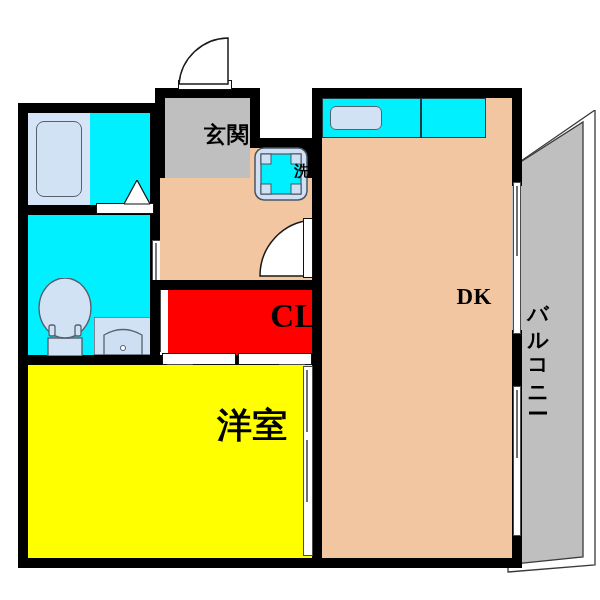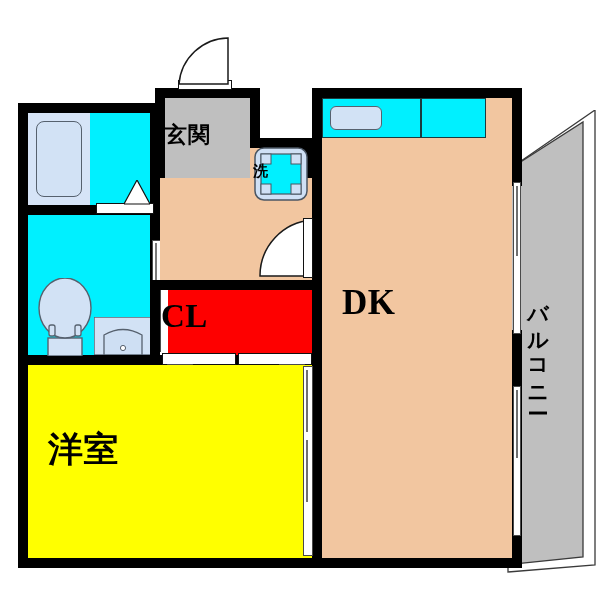--- a/index.html
+++ b/index.html
@@ -37,26 +37,26 @@
   .fixture {
     background: #d2e2f5;
     border: 1.4px solid #56616e;
     box-sizing: border-box;
   }
 
   
   .label {
     color: #000000;
     font-weight: bold;
-    text-align: left;
+    text-align: right;
     line-height: 1.02;
     white-space: nowrap;
     letter-spacing: 0.5px;
   }
-  .label-dk   { font-size: 35px; }
+  .label-dk   { font-size: 23px; }
   .label-jo   { font-size: 35px; }
   .label-cl   { font-size: 33px; }
   .label-gen  { font-size: 22px; letter-spacing: 1px; }
   .label-sen  { font-size: 15px; letter-spacing: 0px; }
   .label-balc {
     font-size: 21px;
     writing-mode: vertical-rl;
     text-orientation: upright;
     letter-spacing: 4px;
     font-weight: bold;
@@ -171,21 +171,21 @@
   <div class="abs fill-white" style="left:162px; top:353px; width:74px; height:12px; border:1px solid #111; box-sizing:border-box;"></div>
   <div class="abs fill-white" style="left:238px; top:353px; width:74px; height:12px; border:1px solid #111; box-sizing:border-box;"></div>
   <svg class="abs" style="left:166px; top:364px;" width="30" height="30">
     <polygon points="0,0 28,0 14,29" fill="#ffffff" stroke="#111" stroke-width="1.3"></polygon>
   </svg>
   <svg class="abs" style="left:278px; top:364px;" width="30" height="30">
     <polygon points="0,0 28,0 14,29" fill="#ffffff" stroke="#111" stroke-width="1.3"></polygon>
   </svg>
 
   <div class="abs fill-yellow" style="left:28px; top:365px; width:284px; height:193px;"></div>
-  <div class="abs label label-jo" style="left:48px; top:408px; width:240px;margin-top:24px;">洋室</div>
+  <div class="abs label label-jo" style="left:48px; top:408px; width:240px;">洋室</div>
 
   <div class="abs slide-rail" style="left:303px; top:366px; width:10px; height:190px;"></div>
   <div class="abs" style="left:306px; top:370px; width:2px; height:62px; background:#6f6f6f;"></div>
   <div class="abs" style="left:306px; top:440px; width:2px; height:62px; background:#6f6f6f;"></div>
 
   <div class="abs fill-peach" style="left:322px; top:98px; width:190px; height:460px;"></div>
   <div class="abs fill-peach" style="left:322px; top:520px; width:160px; height:38px;"></div>
 
   <div class="abs fill-cyan" style="left:322px; top:98px; width:164px; height:40px; border:1.3px solid #1a3b3f; box-sizing:border-box;"></div>
   <div class="abs" style="left:420px; top:98px; width:1.6px; height:40px; background:#1a3b3f;"></div>

